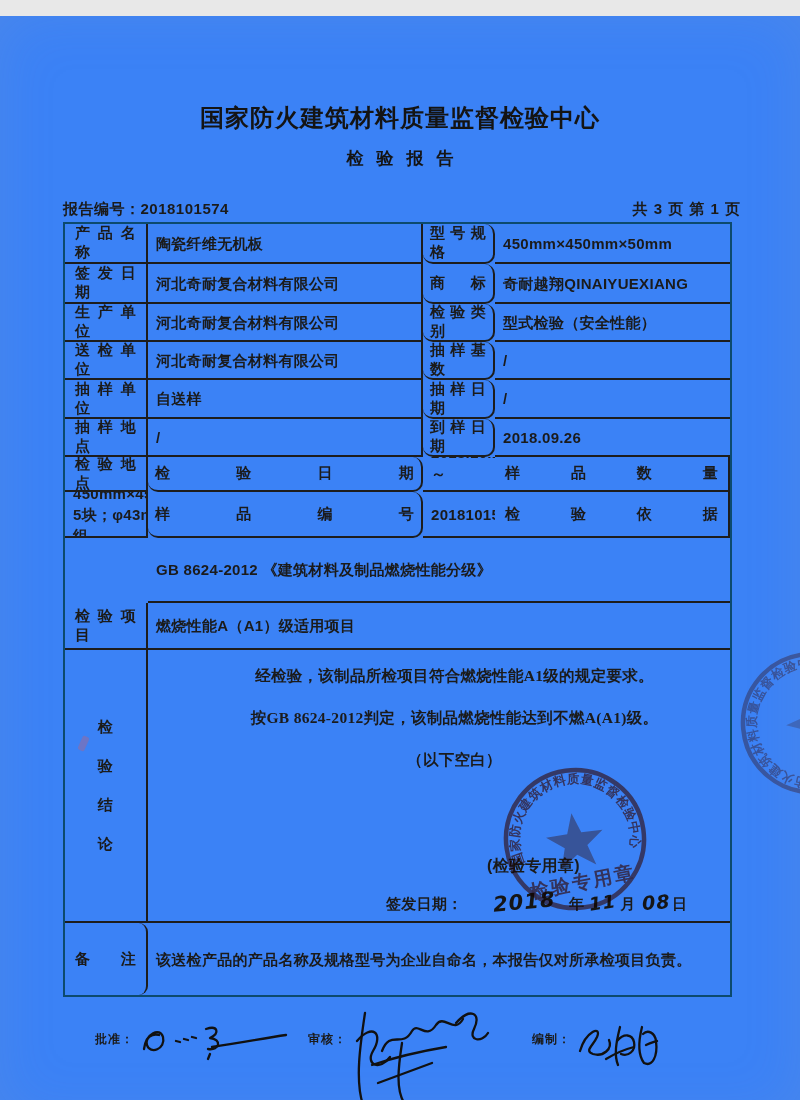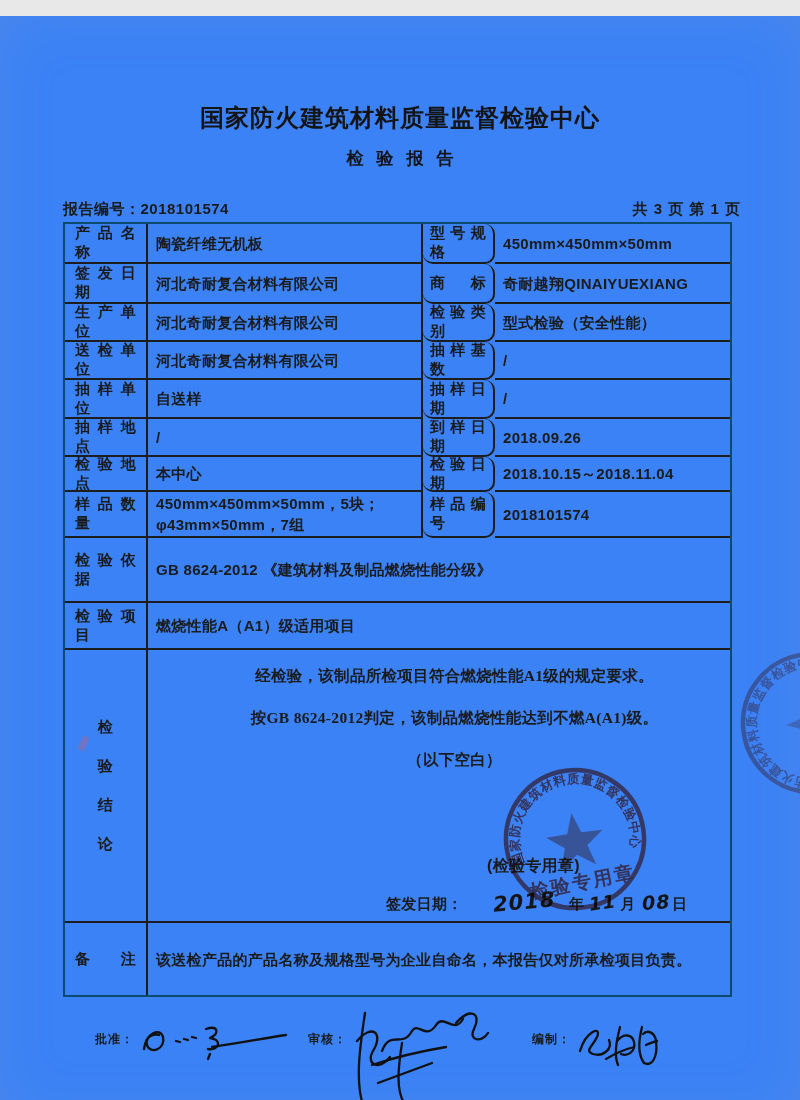--- a/index.html
+++ b/index.html
@@ -37,21 +37,21 @@
   .tc {
     border-right:2px solid #1d1d1d; border-bottom:2px solid #1d1d1d;
     display:flex; align-items:center; padding:2px 8px; box-sizing:border-box;
     letter-spacing:0.3px; overflow:hidden;
   }
   .lab { padding:2px 10px; }
   .lab > span { display:block; width:100%; text-align:justify; text-align-last:justify; }
   .lab2 { padding:2px 7px;border-radius:10px; }
   .val > span { line-height:21px; }
   .noR { border-right:none; }
-  .noB { border-bottom:none; }
+  .noB { border-bottom:none;border-radius:9px; }
   .span3 { grid-column:2 / 5;text-align:center; }
 
   .concl-lab {
     flex-direction:column; justify-content:center; gap:20px; padding:0;
   }
   .concl-lab span { display:block; text-align:center; }
   .concl-val {
     display:block; position:relative; padding:16px 10px 0 10px;
   }
   .para { text-indent:2em; margin:0 0 22px 0; font-size:15.5px; line-height:20px;font-family:Liberation Serif, serif; }
@@ -183,23 +183,20 @@
       </div>
     <div class="tc lab lab2">
         <span>到样日期</span>
       </div>
     <div class="tc val noR">
         <span>2018.09.26</span>
       </div>
 
     <div class="tc lab">
         <span>检验地点</span>
-      </div>
-    <div class="tc val">
-        <span>本中心</span>
       </div>
     <div class="tc lab lab2">
         <span>检验日期</span>
       </div>
     <div class="tc val noR">
         <span>2018.10.15～2018.11.04</span>
       </div>
 
     <div class="tc lab">
         <span>样品数量</span>

